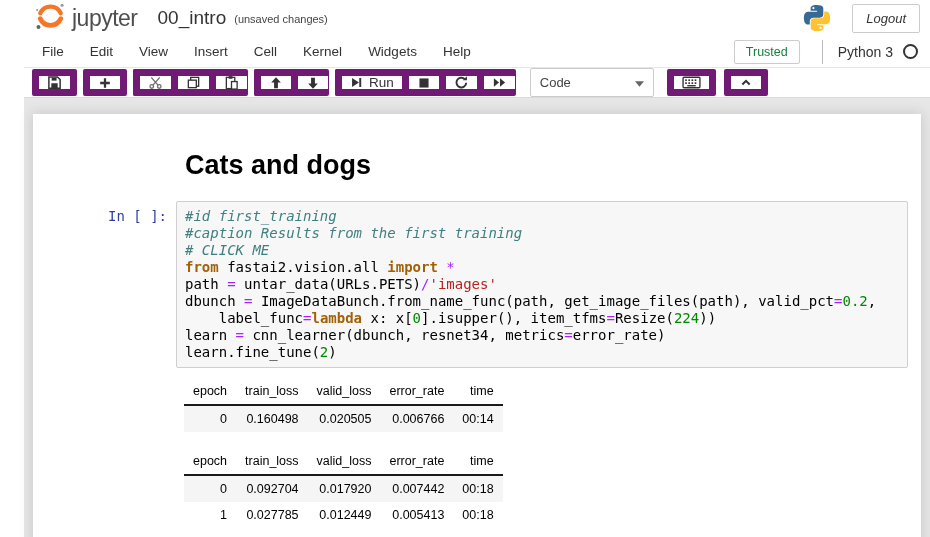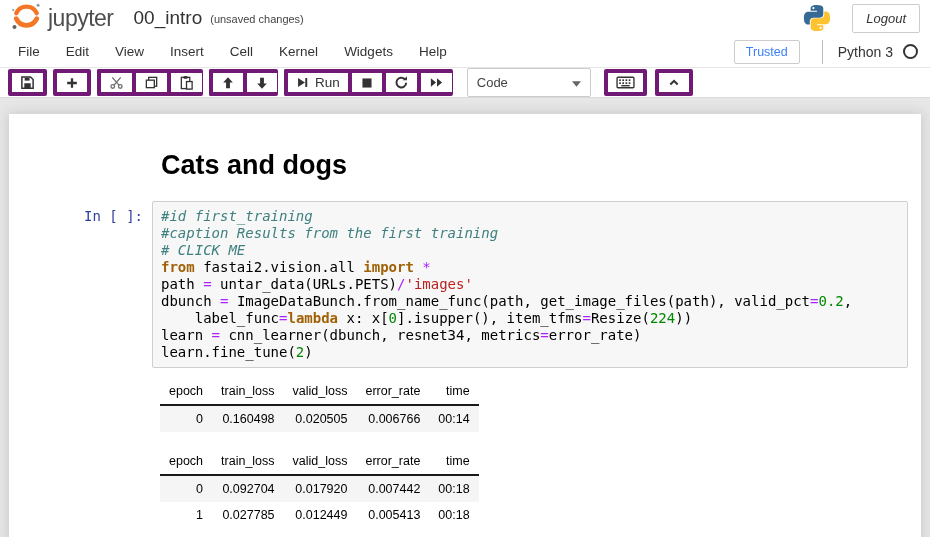--- a/index.html
+++ b/index.html
@@ -1,43 +1,43 @@
 <!DOCTYPE html>
 <html><head>
 <meta charset="utf-8">
 <style>
   html,body{margin:0;padding:0;width:930px;height:537px;overflow:hidden;
     font-family:"Liberation Sans",sans-serif;background:#fff;}
-  .page{display:flex;flex-direction:column;height:537px;}
+  .page{display:flex;flex-direction:column;height:537px;padding-left:24px;}
 
   
   .header{height:42px;display:flex;align-items:center;padding:0 10px;background:#fff;}
   .logo{display:flex;align-items:center;cursor:pointer;}
   .logo-text{font-size:23px;color:#4e4e4e;margin-left:5px;letter-spacing:-0.5px;}
   .nb-title{font-size:19px;color:#333;margin-left:20px;}
   .autosave{font-size:11px;color:#444;margin-left:8px;position:relative;top:1px;}
   .header-right{margin-left:auto;display:flex;align-items:center;}
   .pylogo{margin-right:20px;display:flex;align-items:center;}
   .logout-btn{font-size:13px;color:#333;background:#fff;border:1px solid #ccc;border-radius:2px;
     padding:6px 13px;cursor:pointer;font-style:italic;}
 
   
   .menubar{height:33px;display:flex;align-items:center;border-bottom:1px solid #e7e7e7;
     padding-left:5px;background:#fff;}
   .menu-item{font-size:13.5px;color:#333;padding:8px 13px;cursor:pointer;}
   .menubar-right{margin-left:auto;display:flex;align-items:center;margin-right:12px;}
-  .trusted{font-size:12.5px;color:#3b82f6;border:1px solid #ccc;border-radius:2px;background:#fff;
+  .trusted{font-size:12.5px;color:#15803d;border:1px solid #ccc;border-radius:2px;background:#fff;
     padding:4px 11px;}
   .kernel-divider{width:1px;height:24px;background:#bbb;margin:0 15px 0 22px;}
   .kernel-name{font-size:14px;color:#333;margin-right:10px;}
   .kernel-circle{width:11px;height:11px;border:2px solid #333;border-radius:50%;display:inline-block;}
 
   
   .toolbar{height:35px;display:flex;align-items:center;padding-left:8px;background:#fff;}
-  .btn{height:27px;min-width:30px;background:#fff;border:4px solid #701a75;border-radius:2px;
+  .btn{height:27px;min-width:30px;background:#fff;border:7px solid #701a75;border-radius:2px;
     display:flex;align-items:center;justify-content:flex-start;padding:0 8px;cursor:pointer;
     font-size:13.5px;color:#333;}
   .btn svg{display:block;}
   .gap{margin-left:6px;}
   .btn-group{display:flex;margin-left:6px;}
   .btn-group .btn{border-radius:0;border-right-width:0;margin:0;}
   .btn-group .btn:first-child{border-radius:2px 0 0 2px;}
   .btn-group .btn:last-child{border-radius:0 2px 2px 0;border-right-width:1px;}
   .run-text{margin-left:6px;}
   .cell-type{width:104px;height:27px;border:1px solid #cbcbcb;border-radius:2px;margin-left:14px;

